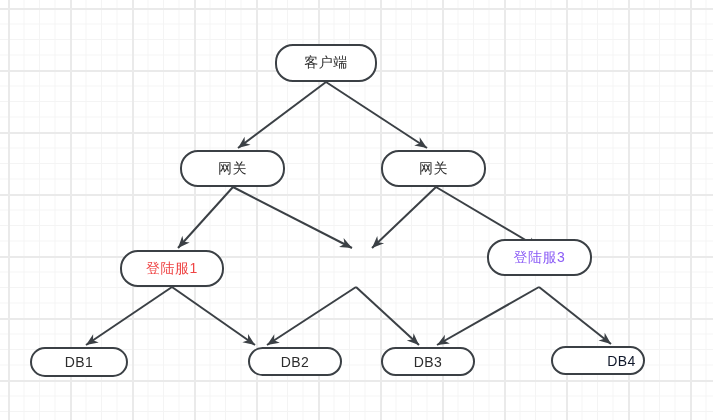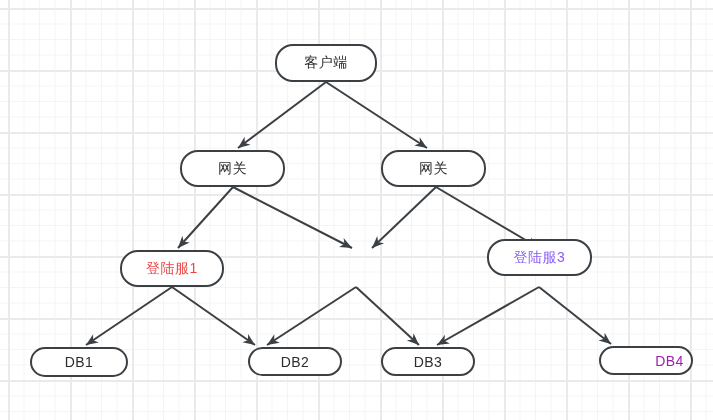--- a/index.html
+++ b/index.html
@@ -88,16 +88,16 @@
     </div>
     <div class="node rect" style="left: 30px; top: 347px; width: 98px; height: 30px; background: rgb(255, 255, 255); border-color: rgb(59, 64, 69); color: rgb(45, 45, 45);">
       <span>DB1</span>
     </div>
     <div class="node rect" style="left: 213px; top: 347px; width: 94px; height: 29px; background: rgb(255, 255, 255); border-color: rgb(59, 64, 69); color: rgb(45, 45, 45); margin-left: 35px;">
       <span>DB2</span>
     </div>
     <div class="node rect" style="left: 381px; top: 347px; width: 94px; height: 29px; background: rgb(255, 255, 255); border-color: rgb(59, 64, 69); color: rgb(45, 45, 45); align-items: center;">
       <span>DB3</span>
     </div>
-    <div class="node rect" style="left: 599px; top: 346px; width: 94px; height: 29px; background: rgb(255, 255, 255); border-color: rgb(59, 64, 69); color: #a21caf; padding-left: 47px;">
+    <div class="node rect" style="left: 551px; top: 346px; width: 94px; height: 29px; background: rgb(255, 255, 255); border-color: rgb(59, 64, 69); color: #0f172a; padding-left: 47px;">
       <span>DB4</span>
     </div>
   </div>
 
 </body></html>

